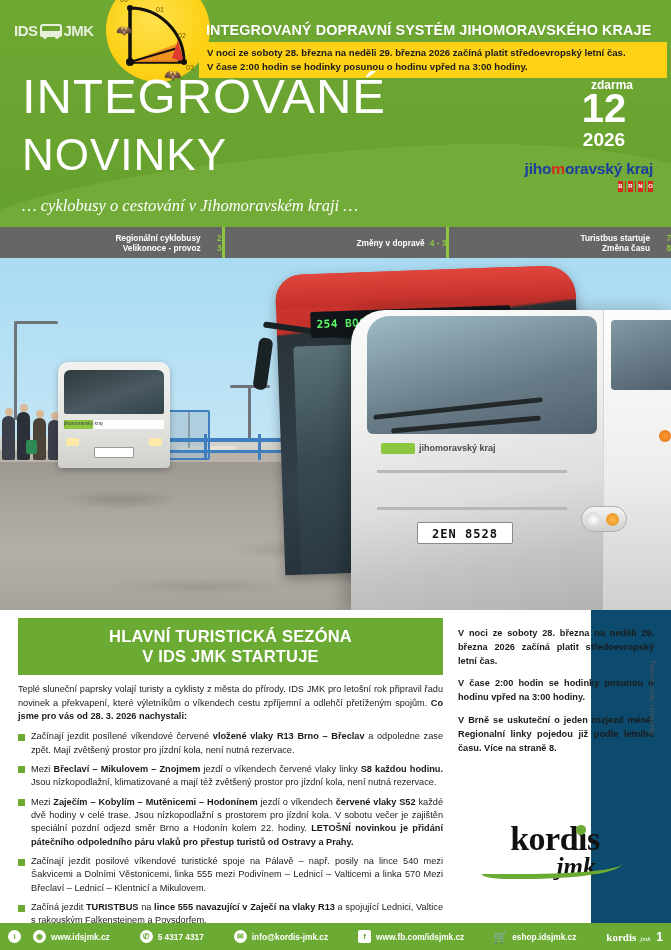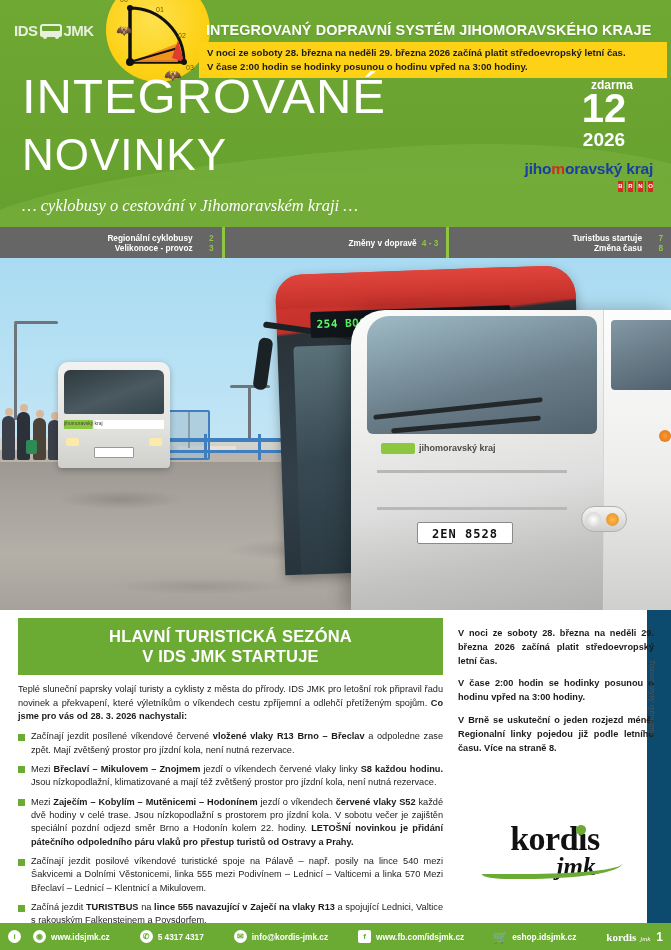--- a/index.html
+++ b/index.html
@@ -119,21 +119,21 @@
     font-family:"Liberation Serif", serif;
   }
 
   
   .navstrip{
     position:absolute; left:0; top:227px; width:671px; height:31px; z-index:7;
     background:#666666; display:flex;
   }
   .navcol{
     flex:1; position:relative; display:flex; flex-direction:column;
-    justify-content:center; align-items:flex-end; padding-right:8px;
+    justify-content:center; align-items:flex-end; 
     border-right:3px solid #8dc63f;
   }
   .navcol:last-child{ border-right:none; }
   .navrow{ display:flex; align-items:baseline; gap:5px; white-space:nowrap;}
   .navlabel{ color:#ffffff; font-size:8.3px; font-weight:bold;}
   .navpage{ color:#8dc63f; font-size:8.3px; font-weight:bold; min-width:16px; text-align:right;}
 
   
   .photo{
     position:absolute; left:0; top:258px; width:671px; height:352px;
@@ -341,21 +341,21 @@
   .sign-round{
     position:absolute; left:52px; bottom:172px; width:16px; height:16px; border-radius:50%;
     background:#fff; border:3px solid #d32f2f;
   }
   .shelter{
     position:absolute; left:150px; bottom:150px; width:60px; height:50px;
     background:rgba(160,190,205,.55); border:2px solid #3f7fbf; border-radius:2px;
   }
 
   
-  .body-area{ position:absolute; left:0; top:610px; width:647px; height:313px; background:#fff;}
+  .body-area{ position:absolute; left:0; top:610px; width:591px; height:313px; background:#fff;}
   .col-left{ position:absolute; left:18px; top:8px; width:425px;}
   .col-right{ position:absolute; left:458px; top:8px; width:196px;}
 
   .headbox{
     background:#6cab33; color:#fff; text-align:center;
     font-weight:bold; padding:8px 6px 9px; line-height:1.22;
     font-size:16.5px; letter-spacing:.2px;
   }
   .headbox.small{ font-size:15.5px; padding:9px 6px 10px;}
 

